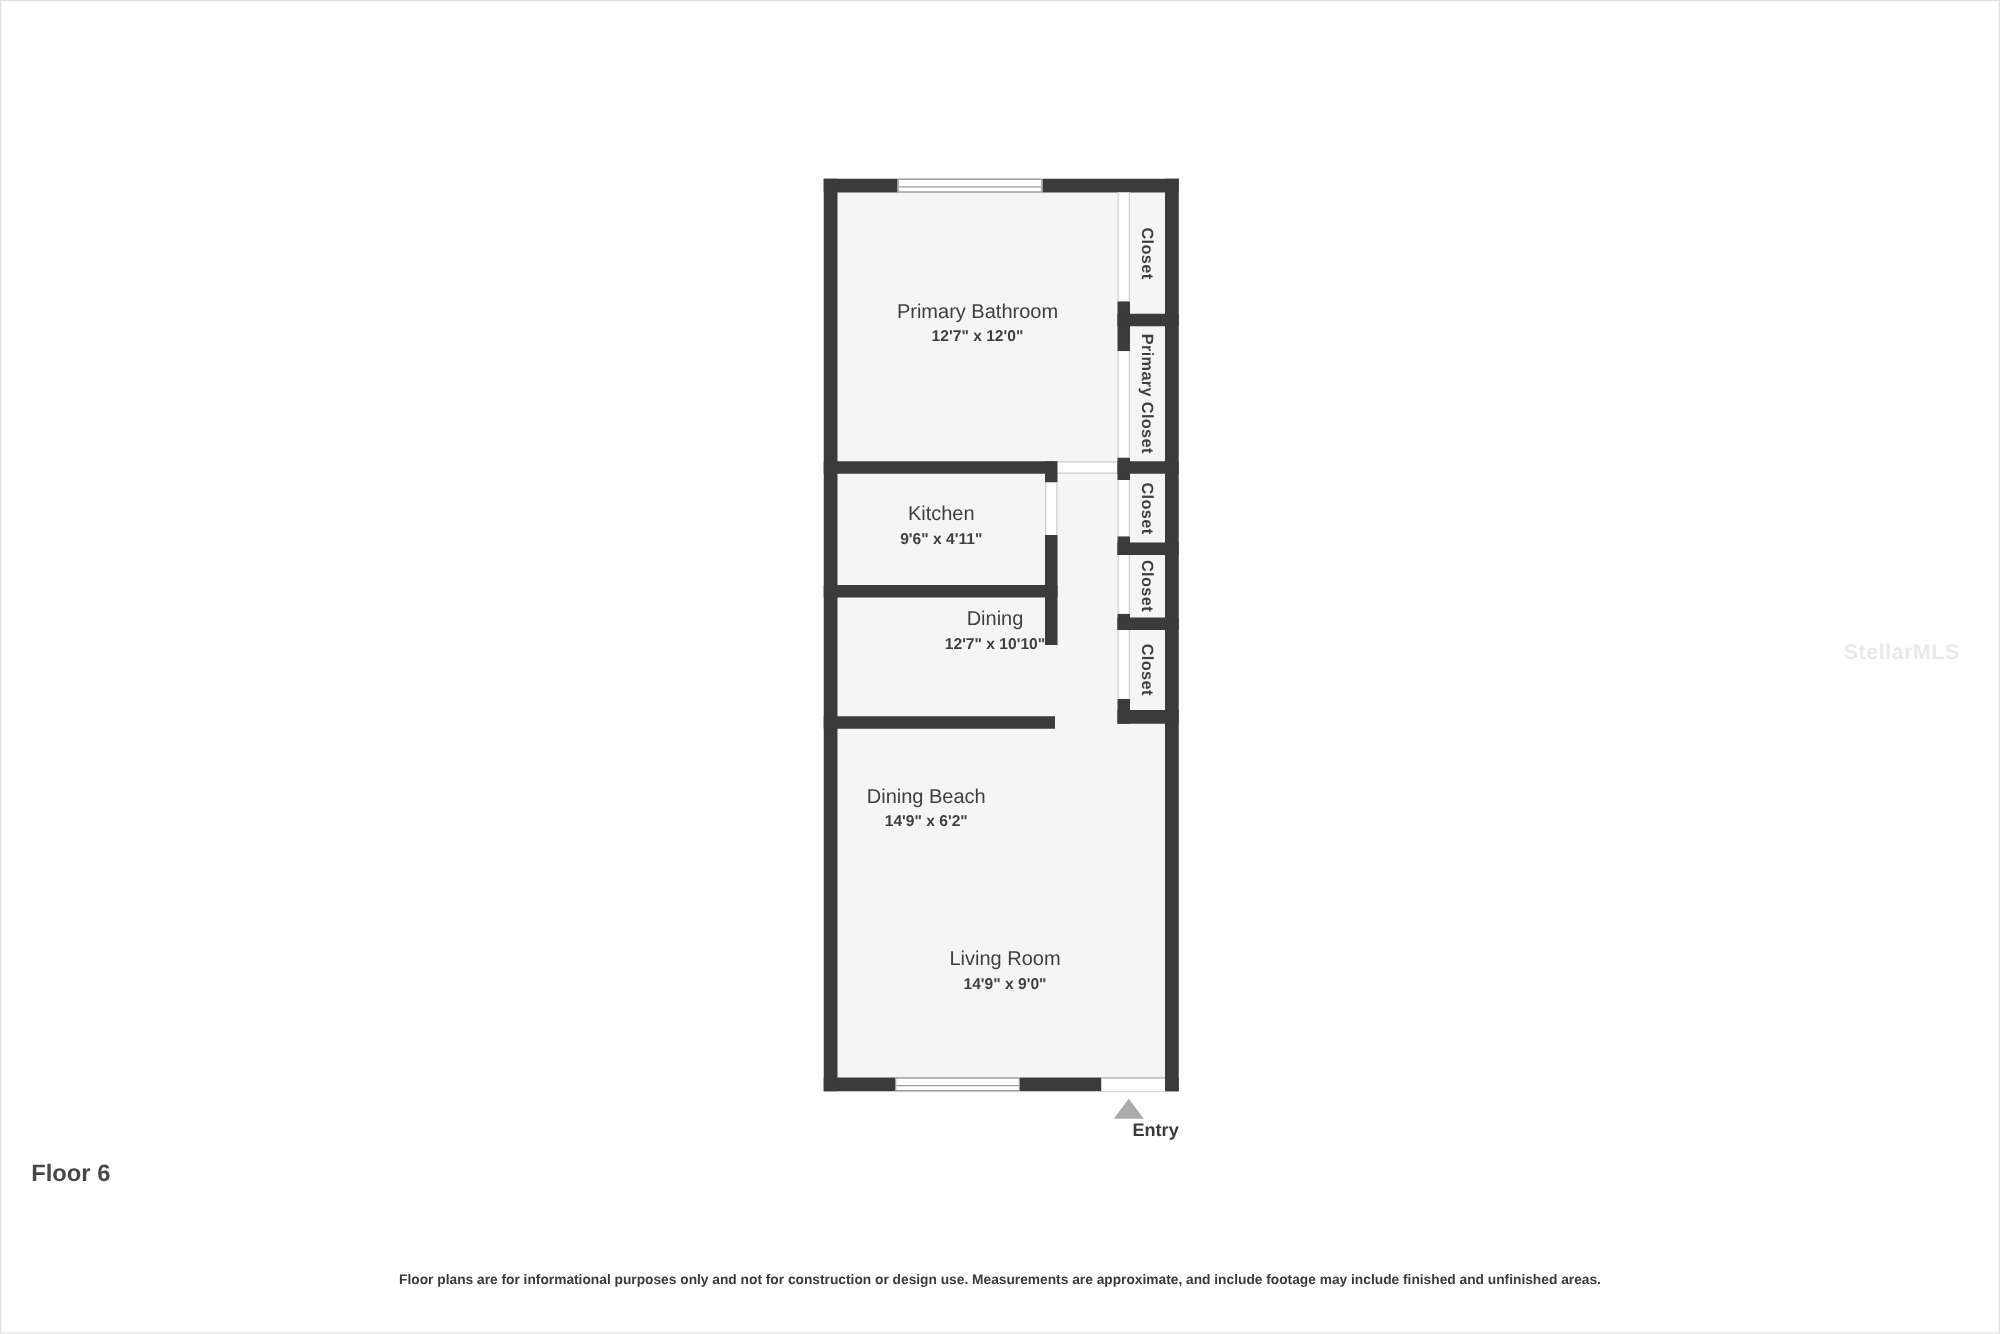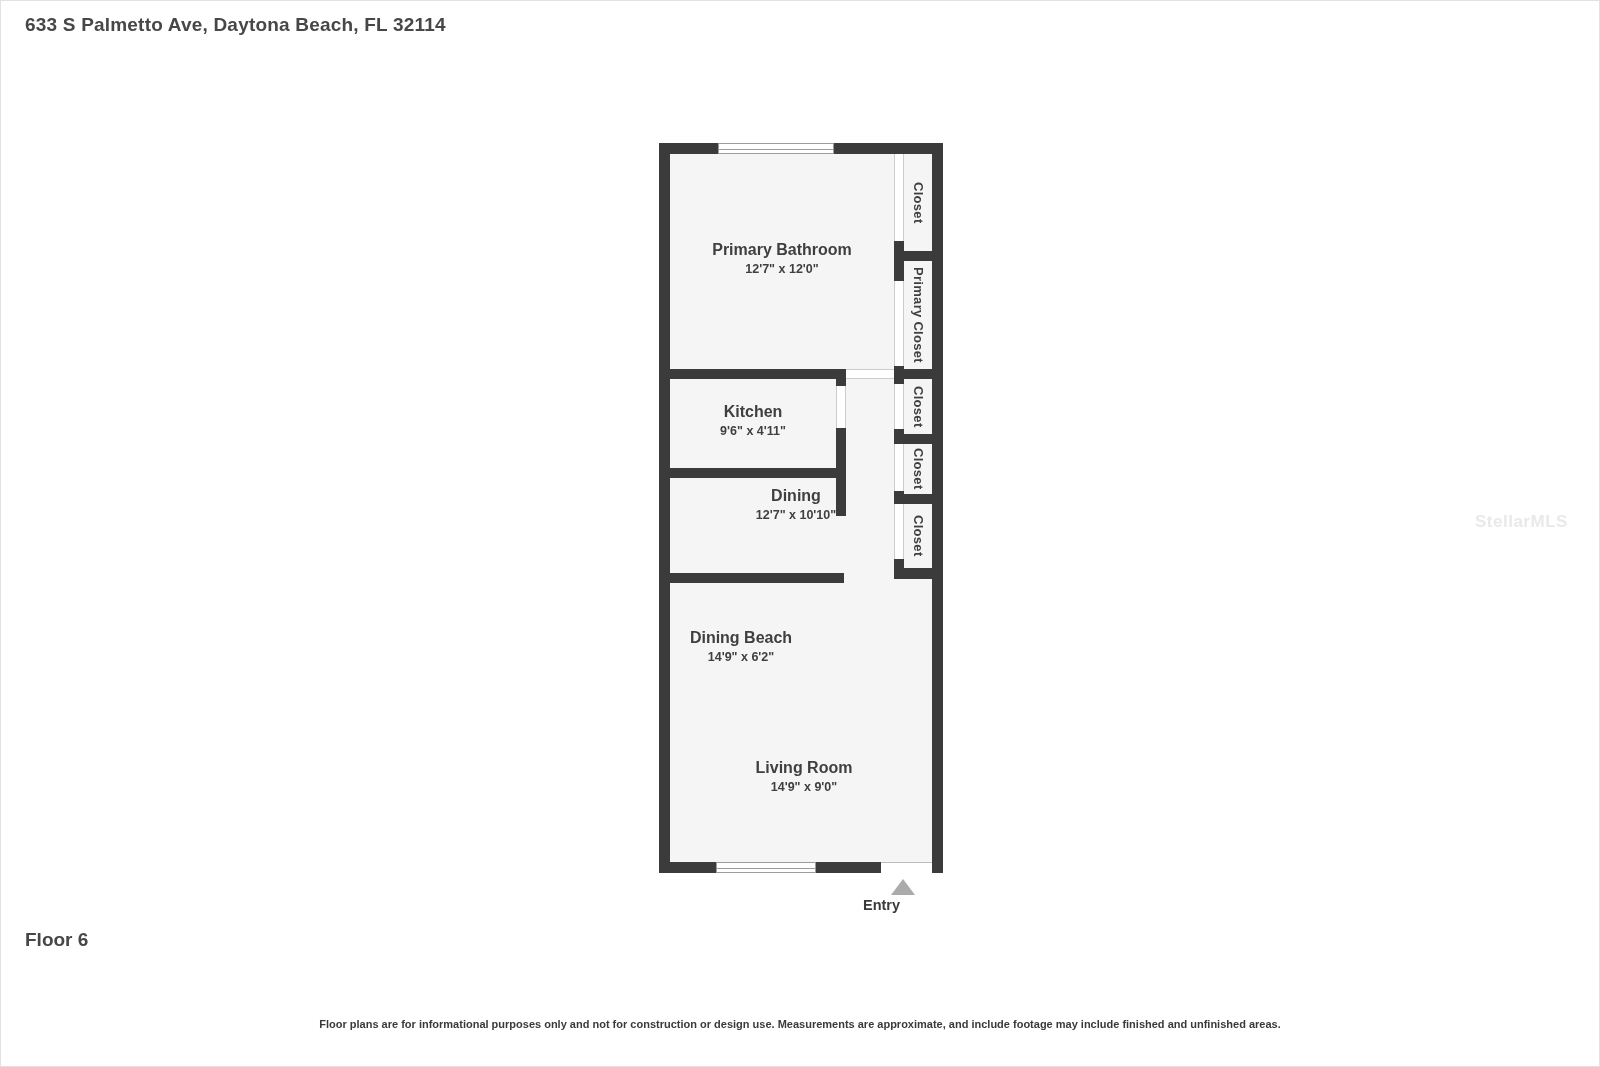--- a/index.html
+++ b/index.html
@@ -26,45 +26,44 @@
   }
   
   .fill{position:absolute;background:#f5f5f5;}
   .wall{position:absolute;background:#3b3b3b;}
   .door-v{position:absolute;background:#ffffff;border-left:1px solid #cccccc;border-right:1px solid #cccccc;box-sizing:border-box;}
   .door-h{position:absolute;background:#ffffff;border-top:1px solid #cccccc;border-bottom:1px solid #cccccc;box-sizing:border-box;}
   .window{position:absolute;background:#ffffff;border:1px solid #9c9c9c;box-sizing:border-box;}
   .window::after{content:"";position:absolute;left:0;right:0;top:50%;height:1px;background:#9c9c9c;}
   .entry-gap{position:absolute;background:#ffffff;border-top:1px solid #bdbdbd;box-sizing:border-box;}
   .room-label{position:absolute;text-align:center;color:#3f3f3f;}
-  .room-label .t{font-size:16px;font-weight:700;line-height:1.1;}
+  .room-label .t{font-size:16px;font-weight:400;line-height:1.1;}
   .room-label .d{font-size:12.5px;font-weight:700;margin-top:3px;}
   .closet-label{
     position:absolute;display:flex;align-items:center;justify-content:center;
   }
   .closet-label span{
     writing-mode:vertical-rl;font-size:13px;font-weight:700;color:#3f3f3f;
     white-space:nowrap;letter-spacing:.3px;
   }
   .entry-arrow{
     position:absolute;left:890px;top:878px;width:0;height:0;
     border-left:12px solid transparent;border-right:12px solid transparent;
     border-bottom:16px solid #ababab;
   }
   .entry-text{
-    position:absolute;left:862px;top:896px;width:80px;text-align:left;
+    position:absolute;left:862px;top:896px;width:80px;text-align:right;
     font-size:14.5px;font-weight:700;color:#3a3a3a;
   }
 </style>
 </head>
 <body>
 
 <div class="page">
 
-  <div class="hdr">633 S Palmetto Ave, Daytona Beach, FL 32114</div>
 
   <div>
 
     <div class="fill" style="left:669px;top:153px;width:262px;height:708px;"></div>
 
     <div class="wall" style="left:658px;top:142px;width:284px;height:11px;"></div>
     <div class="wall" style="left:658px;top:861px;width:284px;height:11px;"></div>
     <div class="wall" style="left:658px;top:142px;width:11px;height:730px;"></div>
     <div class="wall" style="left:931px;top:142px;width:11px;height:730px;"></div>
 

